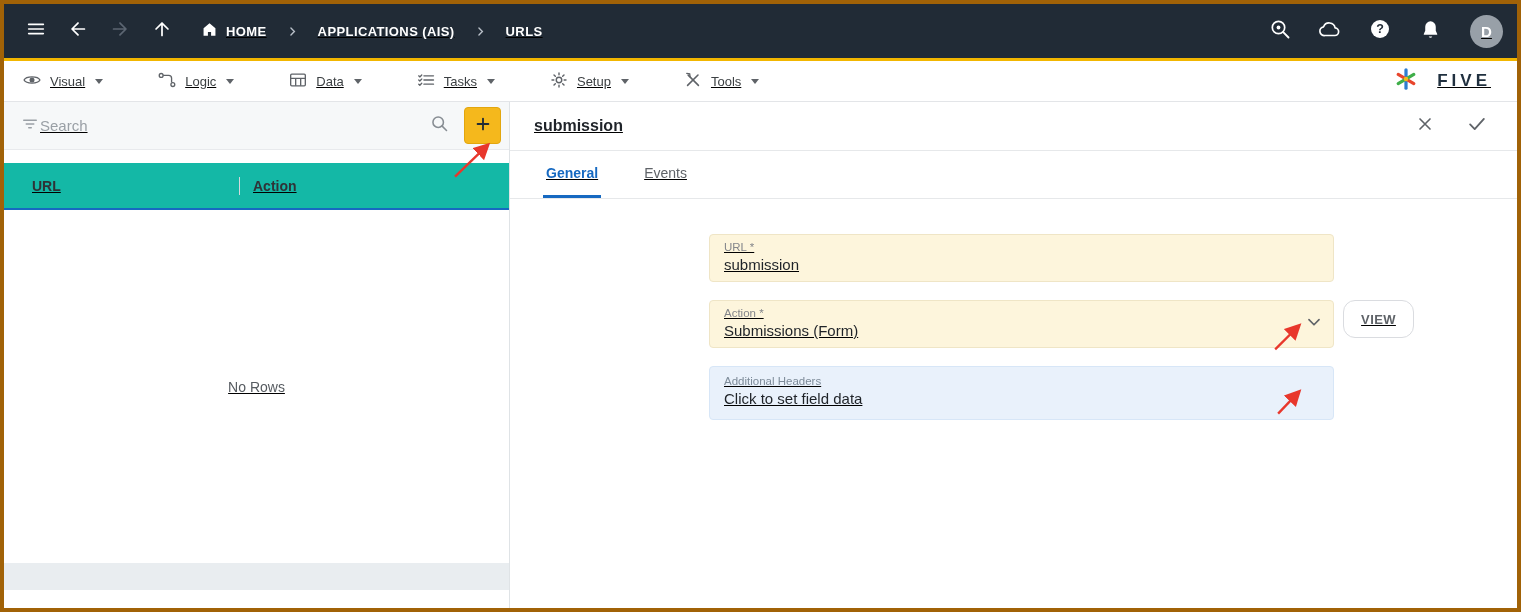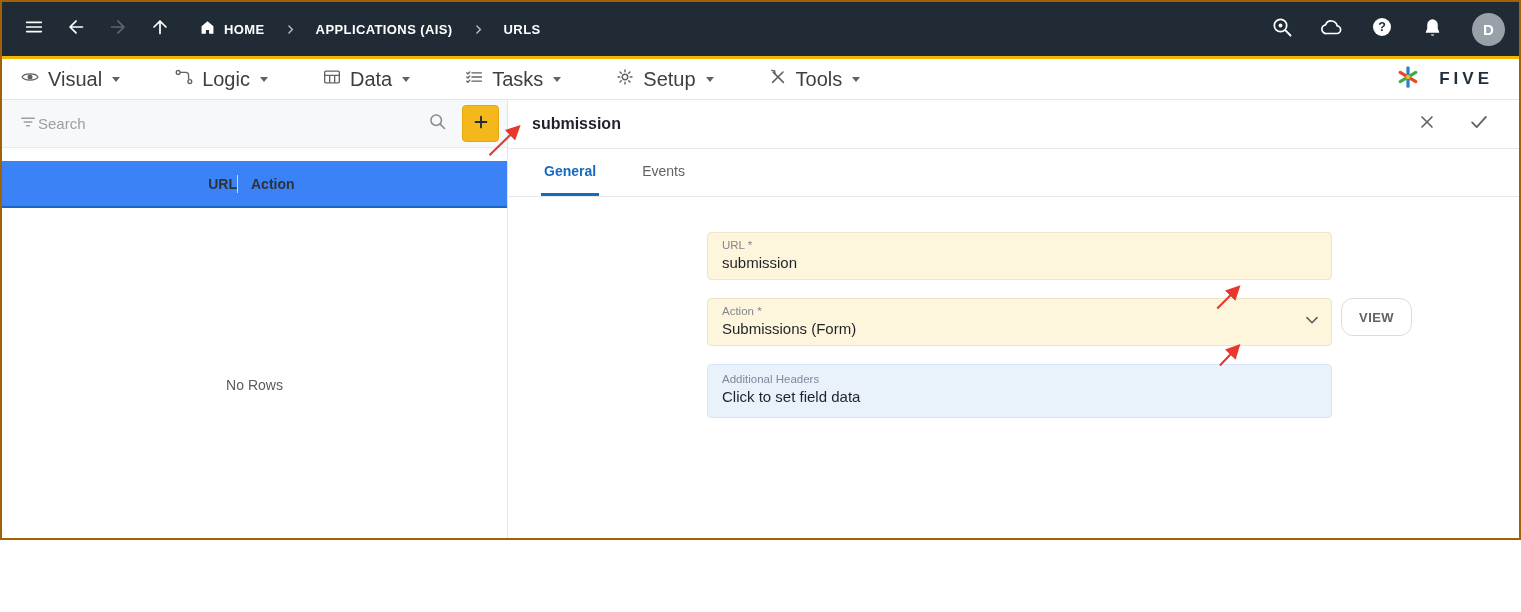--- a/index.html
+++ b/index.html
@@ -3,24 +3,25 @@
 <meta charset="utf-8">
 <style>
   * { box-sizing: border-box; margin: 0; padding: 0; }
   body {
     font-family: "Liberation Sans", sans-serif;
     background: #fff;
     width: 1521px; height: 612px;
   }
   .page {
     position: relative;
-    width: 1521px; height: 540px;
-    border: 2px solid #a16207;
+    width: 1521px; height: 612px;
+    border: 4px solid #a16207;
     background: #fff;
     overflow: hidden;
+    text-decoration: underline;
   }
   
   .topbar {
     height: 57px;
     background: #212b36;
     border-bottom: 3px solid #f2b600;
     display: flex; align-items: center;
     padding: 0 14px;
     color: #fff;
   }
@@ -52,21 +53,21 @@
   .menubar {
     height: 41px;
     background: #fff;
     border-bottom: 1px solid #e3e5e8;
     display: flex; align-items: center;
     padding: 0 18px;
   }
   .menu-item {
     display: flex; align-items: center; gap: 8px;
     margin-right: 54px;
-    font-size: 20px; font-weight: 500; color: #3c4043;
+    font-size: 13px; font-weight: 500; color: #3c4043;
     cursor: pointer; white-space: nowrap;
   }
   .caret {
     width: 0; height: 0;
     border-left: 4px solid transparent;
     border-right: 4px solid transparent;
     border-top: 5px solid #5f6368;
     margin-left: 2px;
   }
   .brand {
@@ -99,24 +100,24 @@
   .search-input::placeholder { color: #9aa0a6; }
   .add-btn {
     width: 37px; height: 37px; margin-left: 14px;
     background: #f5b81c; border: 1px solid #e2a60e; border-radius: 4px;
     display: flex; align-items: center; justify-content: center;
     cursor: pointer;
   }
   .list-header {
     margin-top: 13px;
     height: 47px; flex: 0 0 47px;
-    background: #3b82f6;
+    background: #14b8a6;
     border-bottom: 2px solid #1669c1;
     display: flex; align-items: center;
-    font-size: 14px; font-weight: 700; color: #2f3337; text-align: right;
+    font-size: 14px; font-weight: 700; color: #2f3337;
   }
   .col-url { padding-left: 28px; width: 235px; }
   .col-divider { width: 1px; height: 18px; background: #d3d8dc; }
   .col-action { padding-left: 13px; }
   .list-body {
     flex: 1; display: flex; align-items: center; justify-content: center;
     background: #fff;
   }
   .no-rows { font-size: 14px; color: #565b60; }
   .list-footer { height: 27px; flex: 0 0 27px; background: #e9edf0; }

